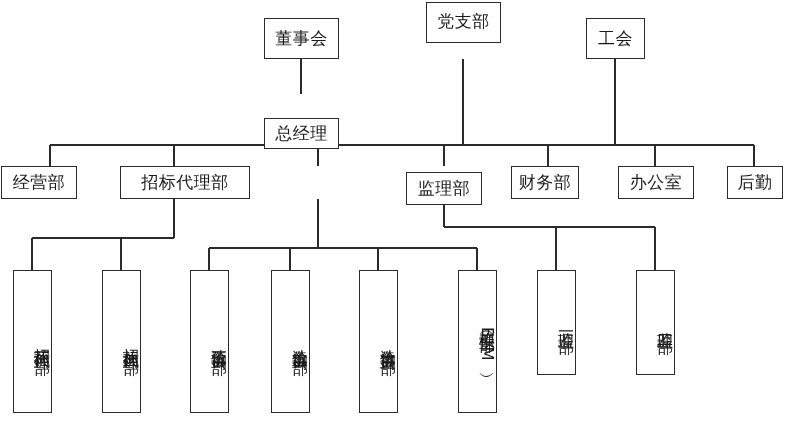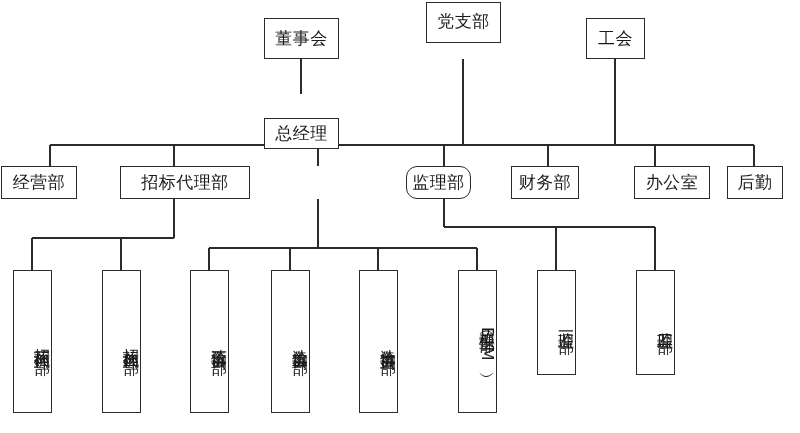--- a/index.html
+++ b/index.html
@@ -117,27 +117,27 @@
   <div class="node horiz" style="left:264px; top:94px; width:75px; height:31px;margin-top:24px;">
     <span class="label">总经理</span>
   </div>
 
   <div class="node horiz" style="left:1px; top:166px; width:76px; height:33px;">
     <span class="label">经营部</span>
   </div>
   <div class="node horiz" style="left:120px; top:166px; width:130px; height:33px;">
     <span class="label">招标代理部</span>
   </div>
-  <div class="node horiz" style="left:406px; top:166px; width:65px; height:33px;border-radius:11px;">
+  <div class="node horiz" style="left:406px; top:172px; width:76px; height:33px;">
     <span class="label">监理部</span>
   </div>
   <div class="node horiz" style="left:511px; top:166px; width:68px; height:33px;">
     <span class="label">财务部</span>
   </div>
-  <div class="node horiz" style="left:618px; top:166px; width:76px; height:33px;margin-left:16px;">
+  <div class="node horiz" style="left:618px; top:166px; width:76px; height:33px;">
     <span class="label">办公室</span>
   </div>
   <div class="node horiz" style="left:727px; top:166px; width:56px; height:33px;">
     <span class="label">后勤</span>
   </div>
 
   <div class="node vert" style="left:13px; top:270px; width:39px; height:143px;">
     <span class="label">招标代理一部</span>
   </div>
   <div class="node vert" style="left:102px; top:270px; width:39px; height:143px;">

